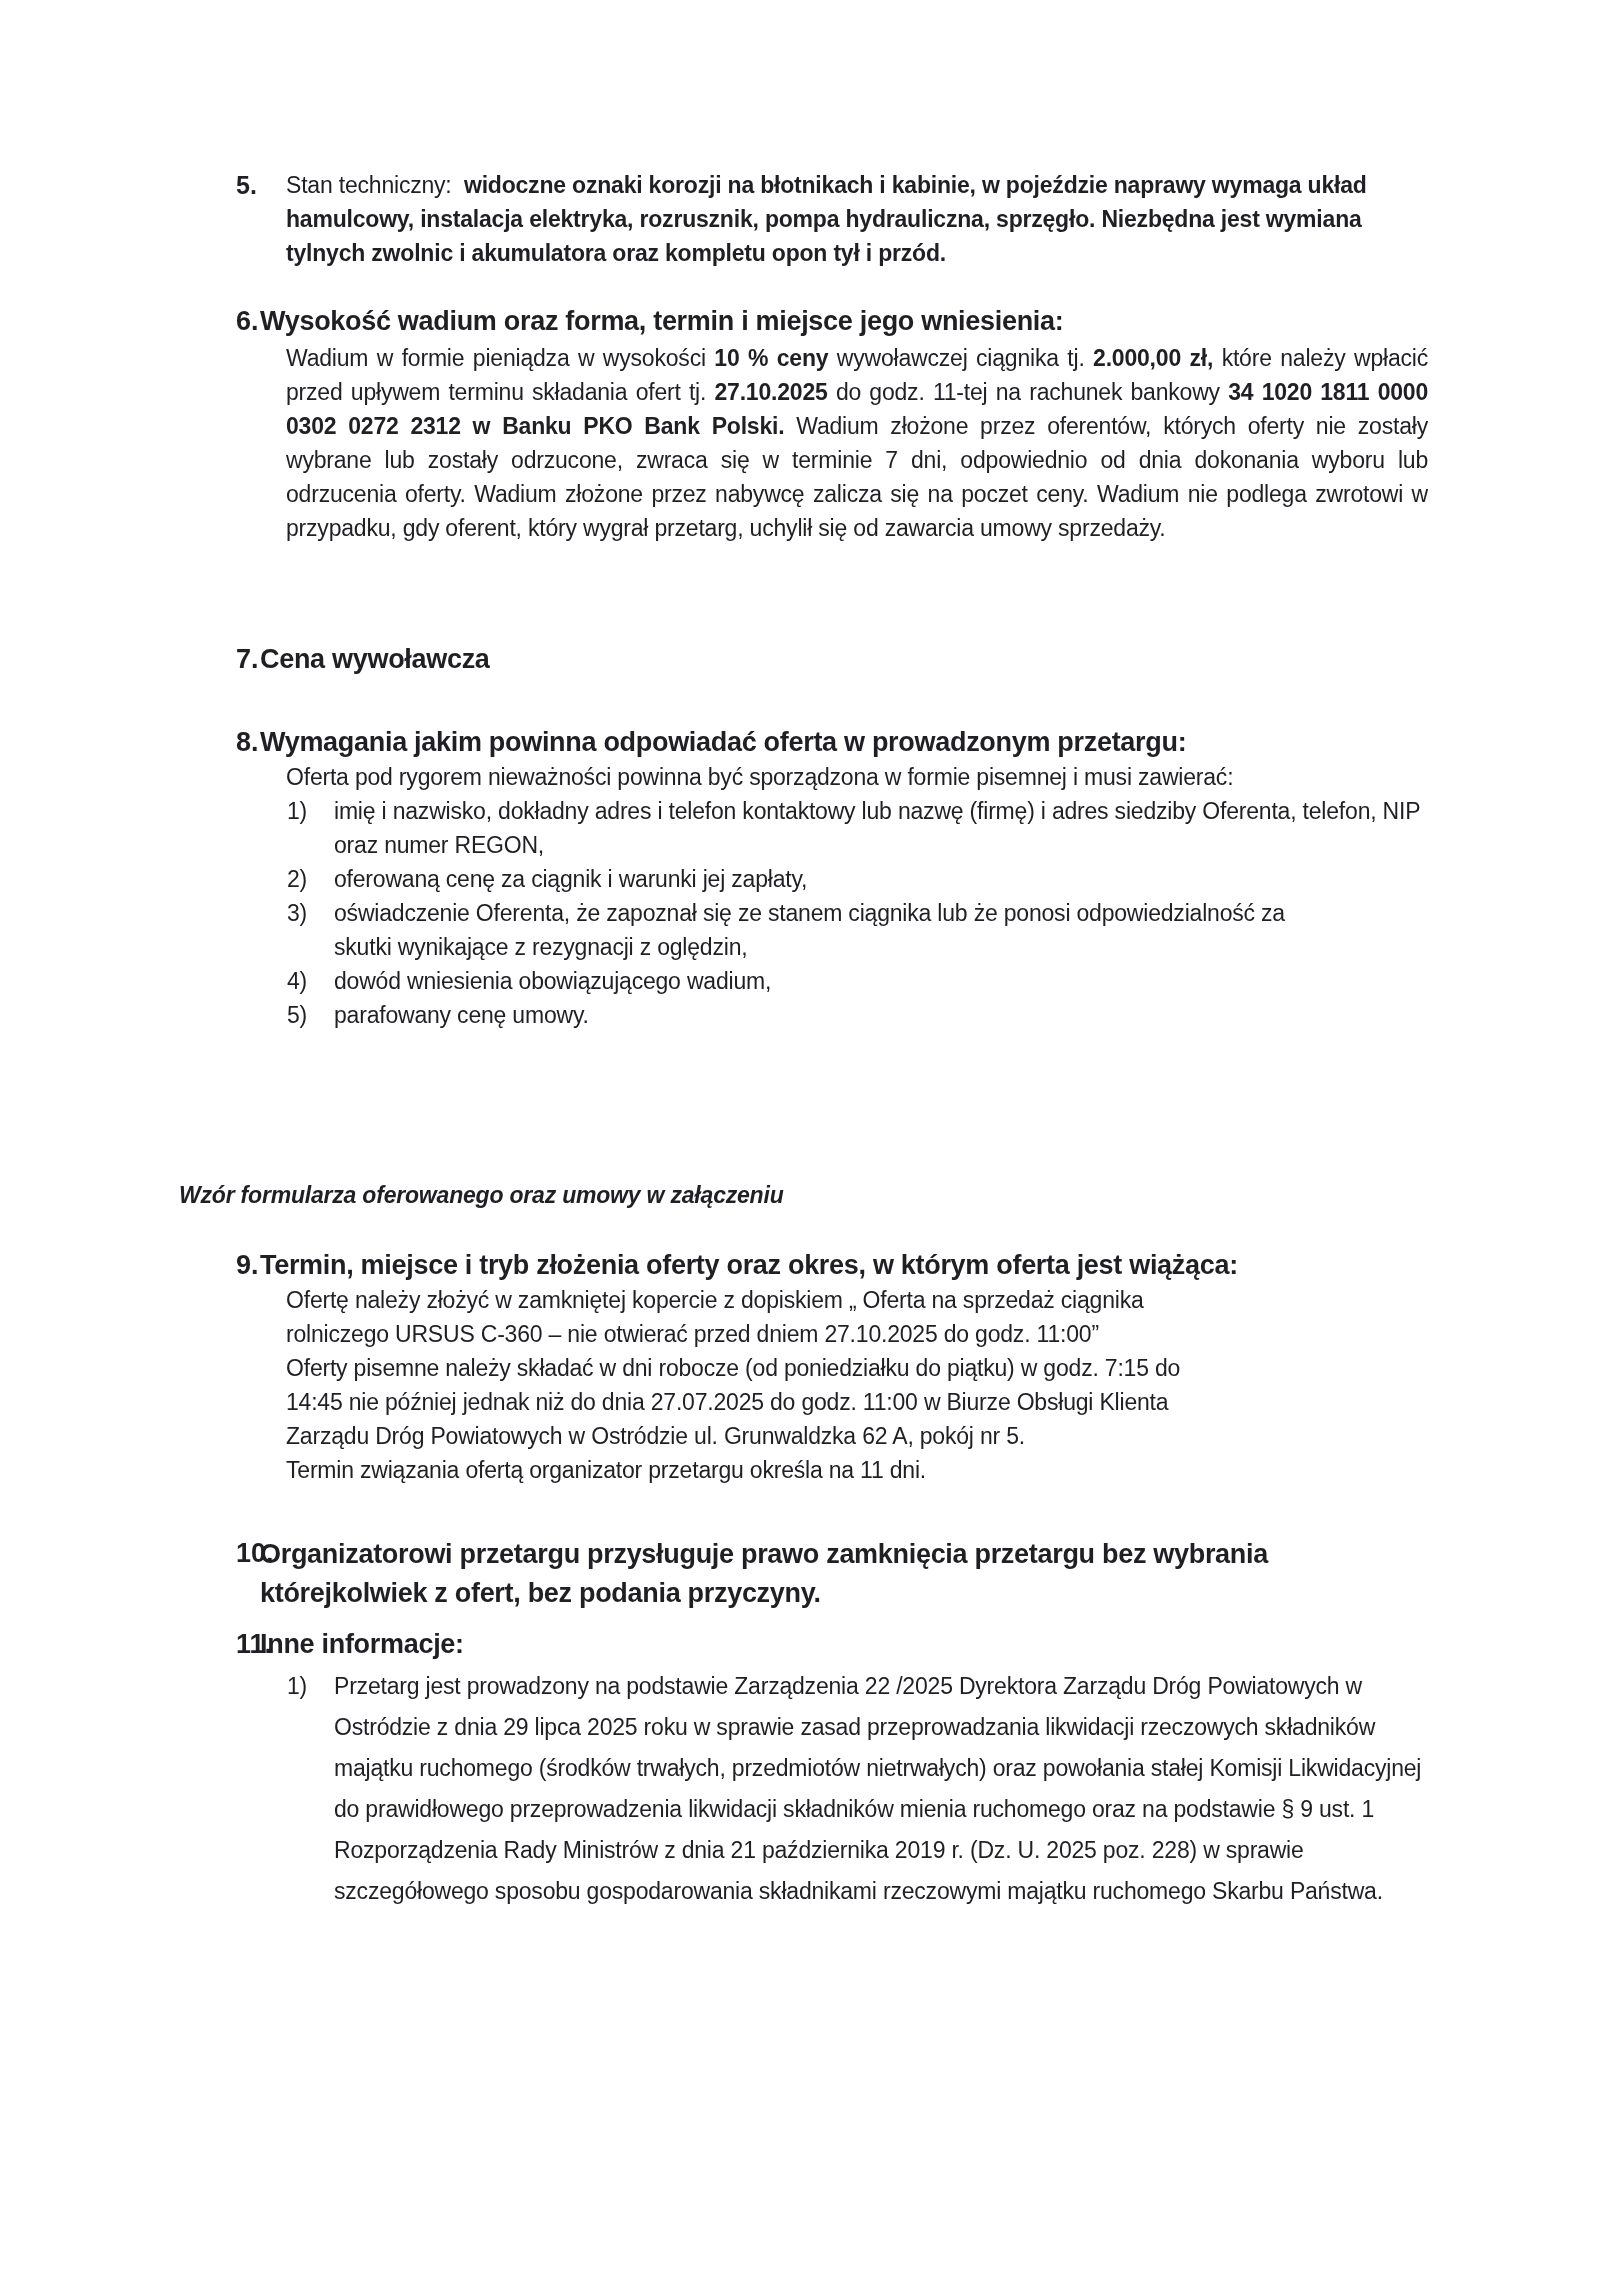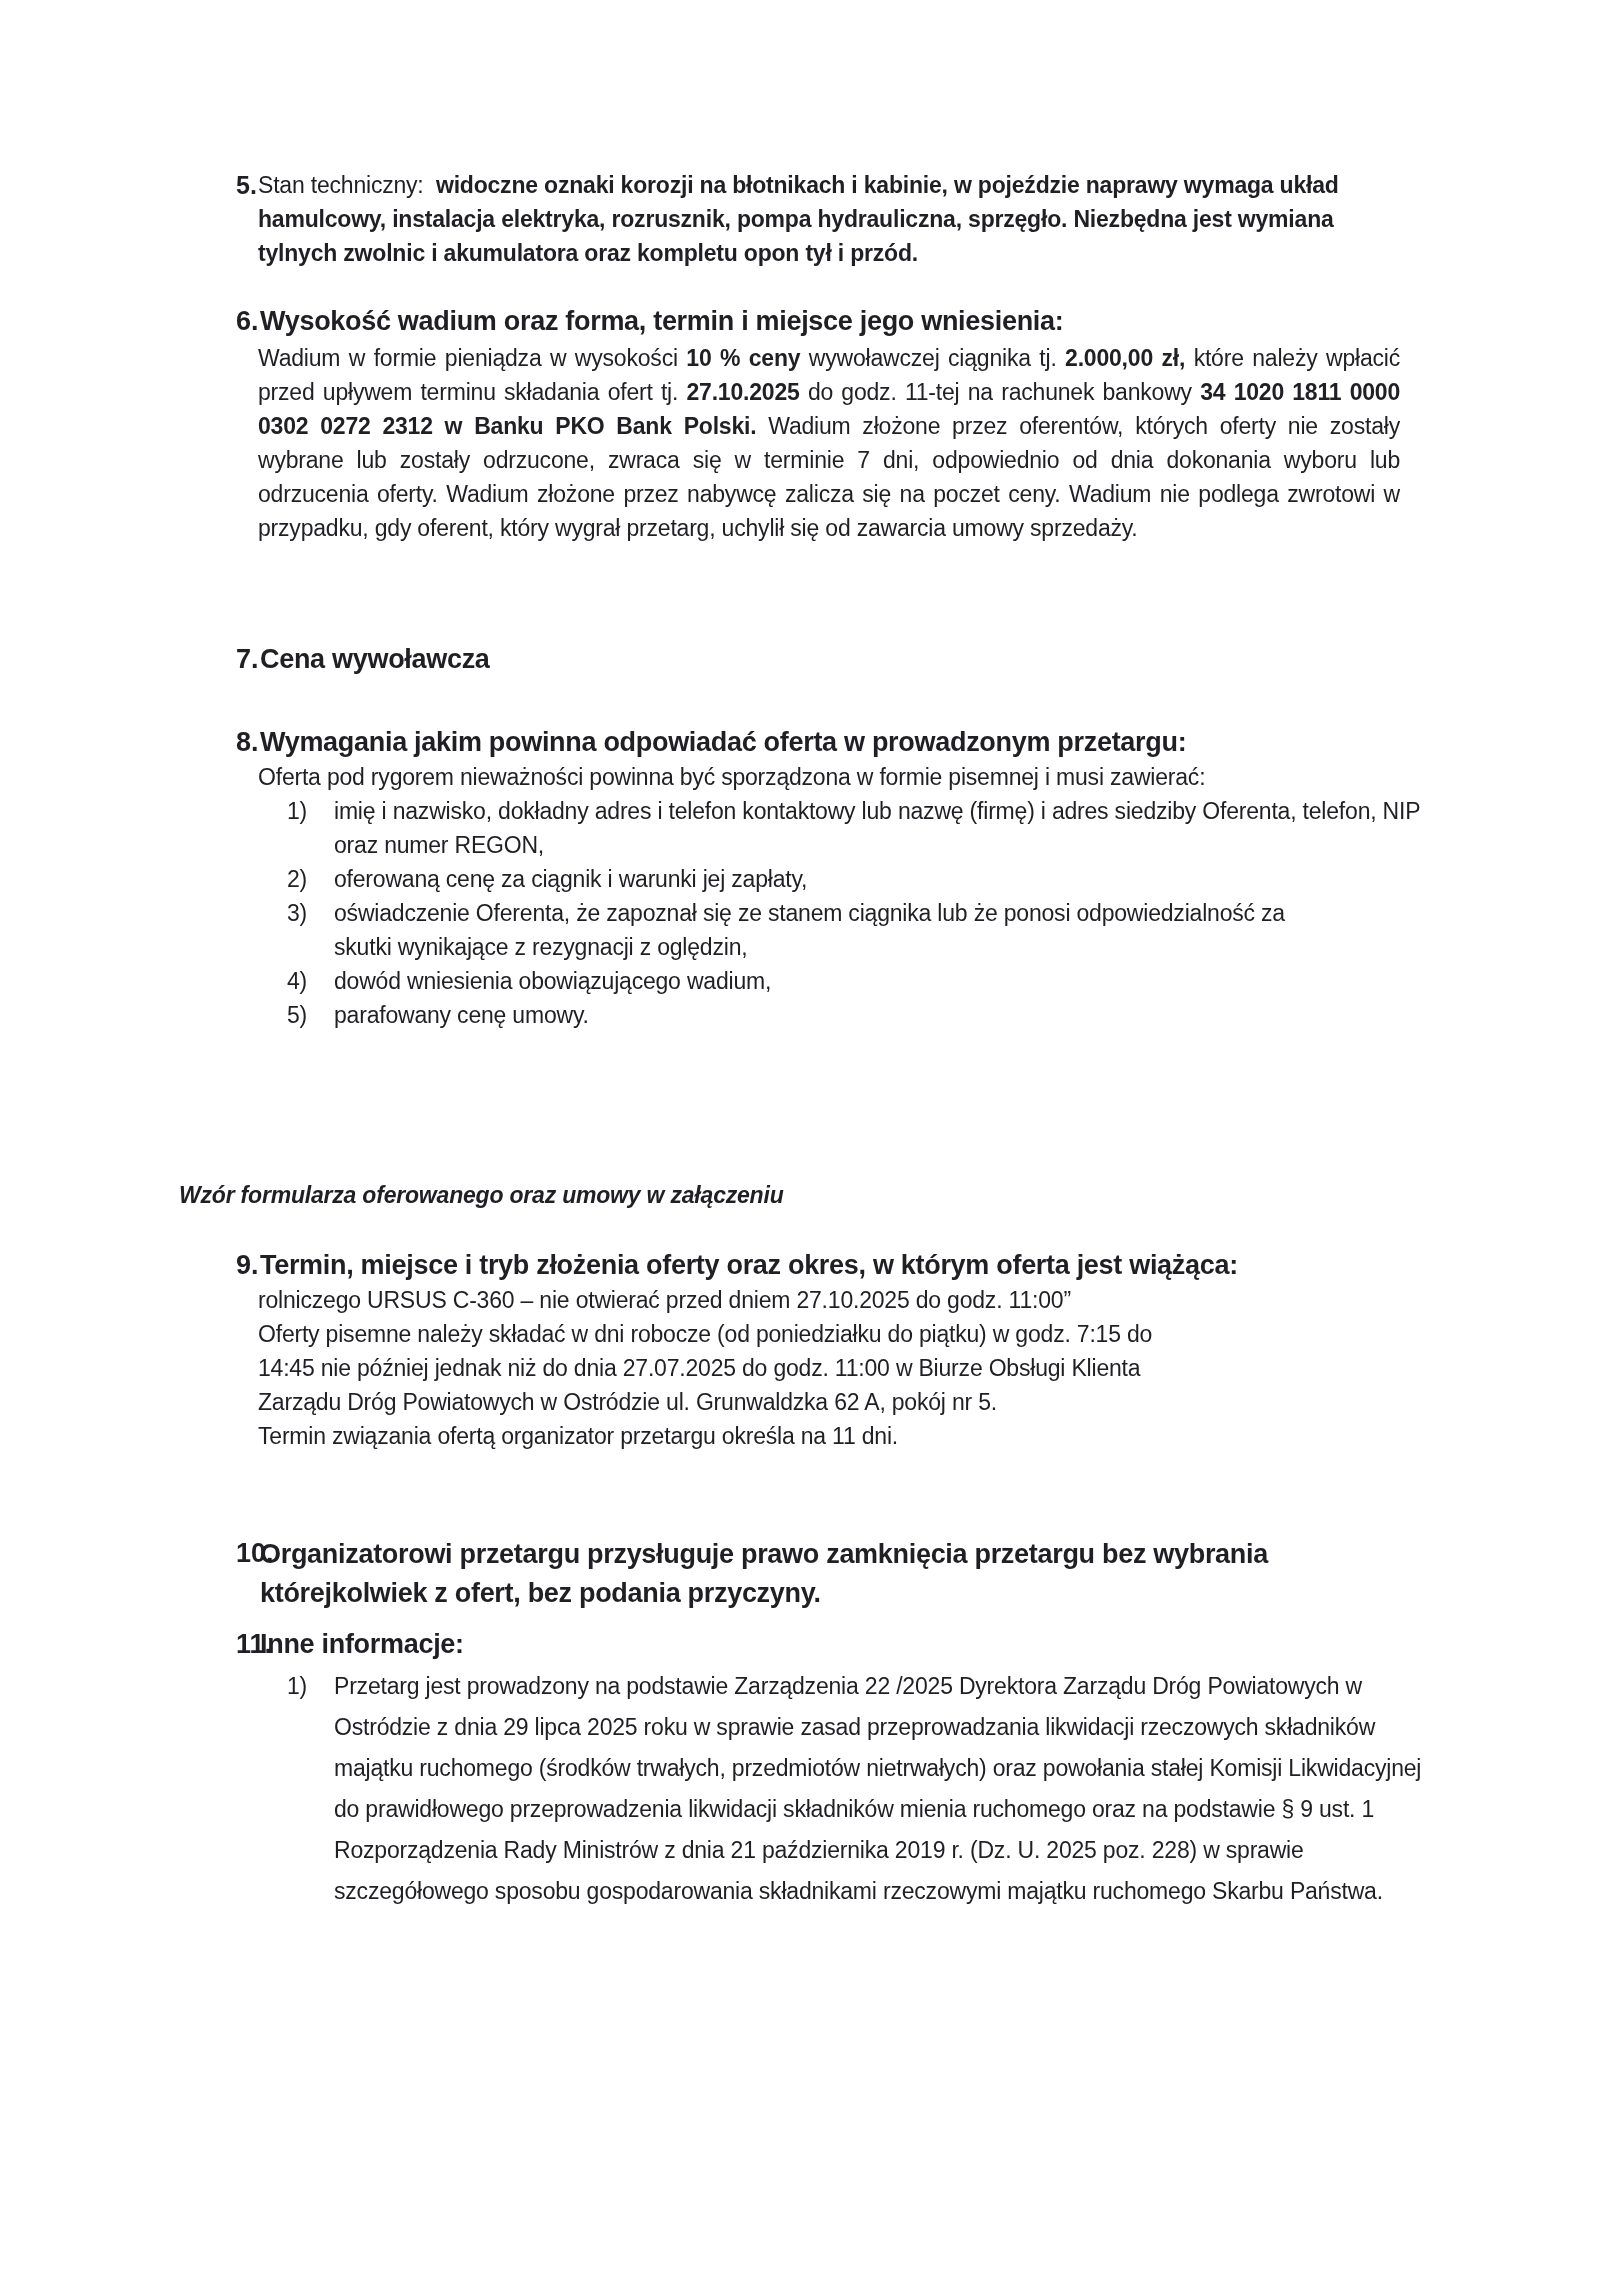--- a/index.html
+++ b/index.html
@@ -13,21 +13,21 @@
     position: absolute; left: 236px; width: 1200px;
   }
   .num {
     position: absolute; left: 0; top: 0; font-weight: bold;
   }
   .head {
     margin-left: 24px; font-weight: bold; font-size: 27px; line-height: 36px;
     letter-spacing: -0.3px;
   }
   .body-txt {
-    margin-left: 22px; font-size: 23px; line-height: 34px; letter-spacing: -0.2px;
+    margin-left: 50px; font-size: 23px; line-height: 34px; letter-spacing: -0.2px;
   }
   .just { text-align: justify; text-align-last: left; width: 1142px; }
   .num.h { font-size: 27px; line-height: 36px; }
   .num.b { font-size: 23px; line-height: 34px; }
   b { font-weight: bold; }
   .ol { margin-left: 51px; position: relative; }
   .li { position: relative; padding-left: 47px; font-size: 23px; line-height: 34px; letter-spacing: -0.2px; }
   .li .lnum { position: absolute; left: 0; top: 0; }
   .italic-line {
     position: absolute; left: 179px; top: 1178px;
@@ -70,20 +70,21 @@
       <div class="li"><span class="lnum">4)</span><span>dowód wniesienia obowiązującego wadium,</span></div>
       <div class="li"><span class="lnum">5)</span><span>parafowany cenę umowy.</span></div>
     </div>
   </div>
 
   <div class="italic-line">Wzór formularza oferowanego oraz umowy w załączeniu</div>
 
   <div class="sec" style="top:1247px;">
     <span class="num h">9.</span>
     <div class="head">Termin, miejsce i tryb złożenia oferty oraz okres, w którym oferta jest wiążąca:</div>
+    <div class="body-txt">Ofertę należy złożyć w zamkniętej kopercie z dopiskiem „ Oferta na sprzedaż ciągnika</div>
     <div class="body-txt">rolniczego URSUS C-360 – nie otwierać przed dniem 27.10.2025 do godz. 11:00”</div>
     <div class="body-txt">Oferty pisemne należy składać w dni robocze (od poniedziałku do piątku) w godz. 7:15 do</div>
     <div class="body-txt">14:45 nie później jednak niż do dnia 27.07.2025 do godz. 11:00 w Biurze Obsługi Klienta</div>
     <div class="body-txt">Zarządu Dróg Powiatowych w Ostródzie ul. Grunwaldzka 62 A, pokój nr 5.</div>
     <div class="body-txt">Termin związania ofertą organizator przetargu określa na 11 dni.</div>
   </div>
 
   <div class="sec" style="top:1535px;">
     <span class="num h">10.</span>
     <div class="head" style="width:1155px; line-height:39px;">Organizatorowi przetargu przysługuje prawo zamknięcia przetargu bez wybrania którejkolwiek z ofert, bez podania przyczyny.</div>

